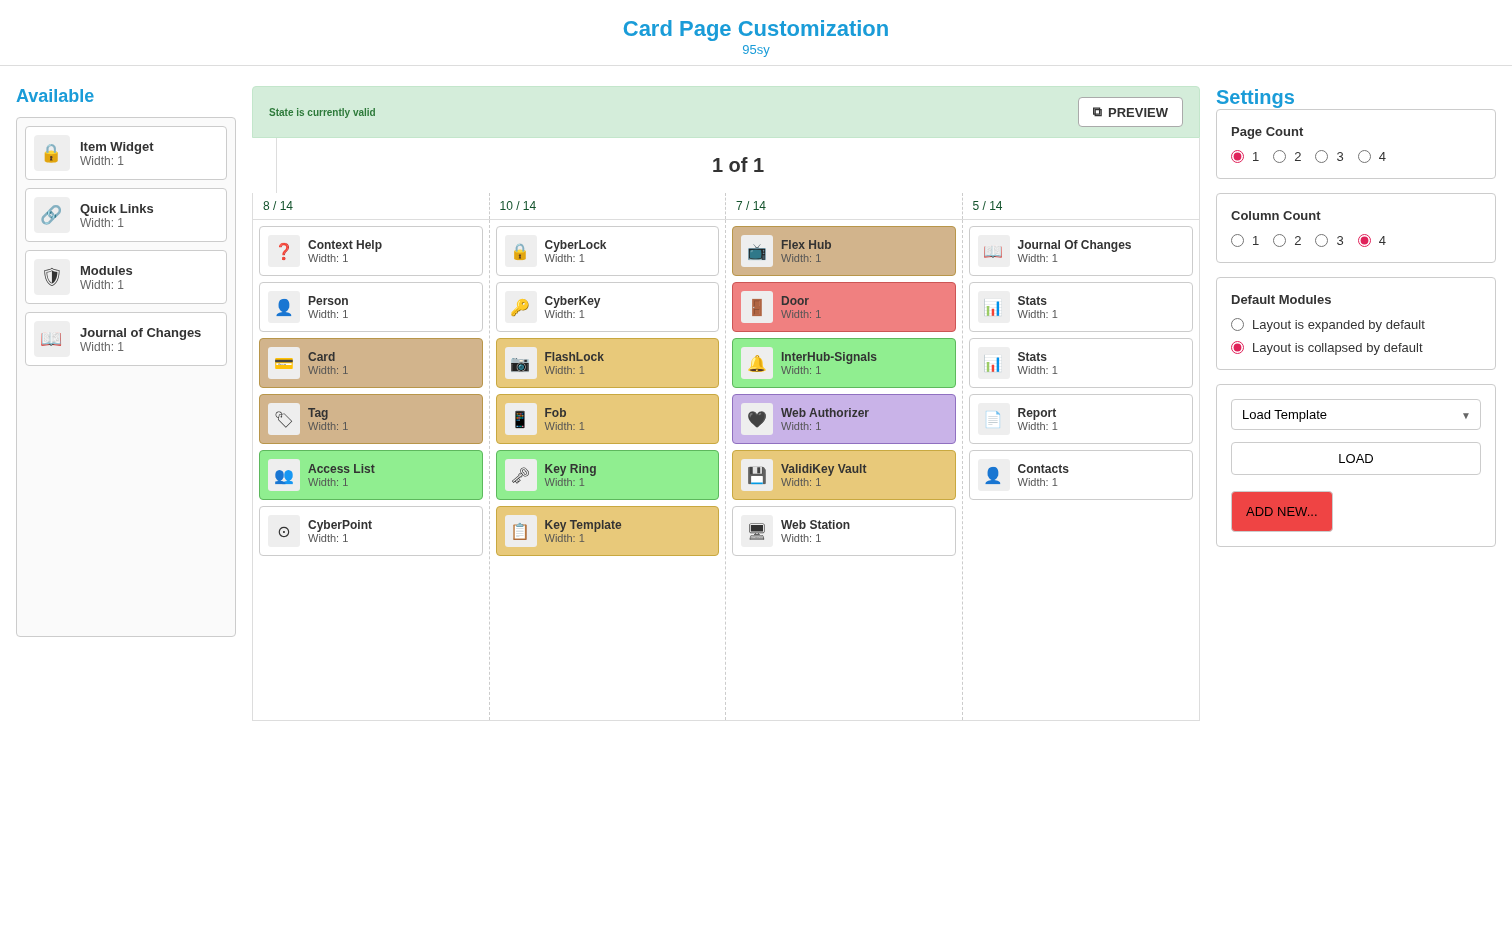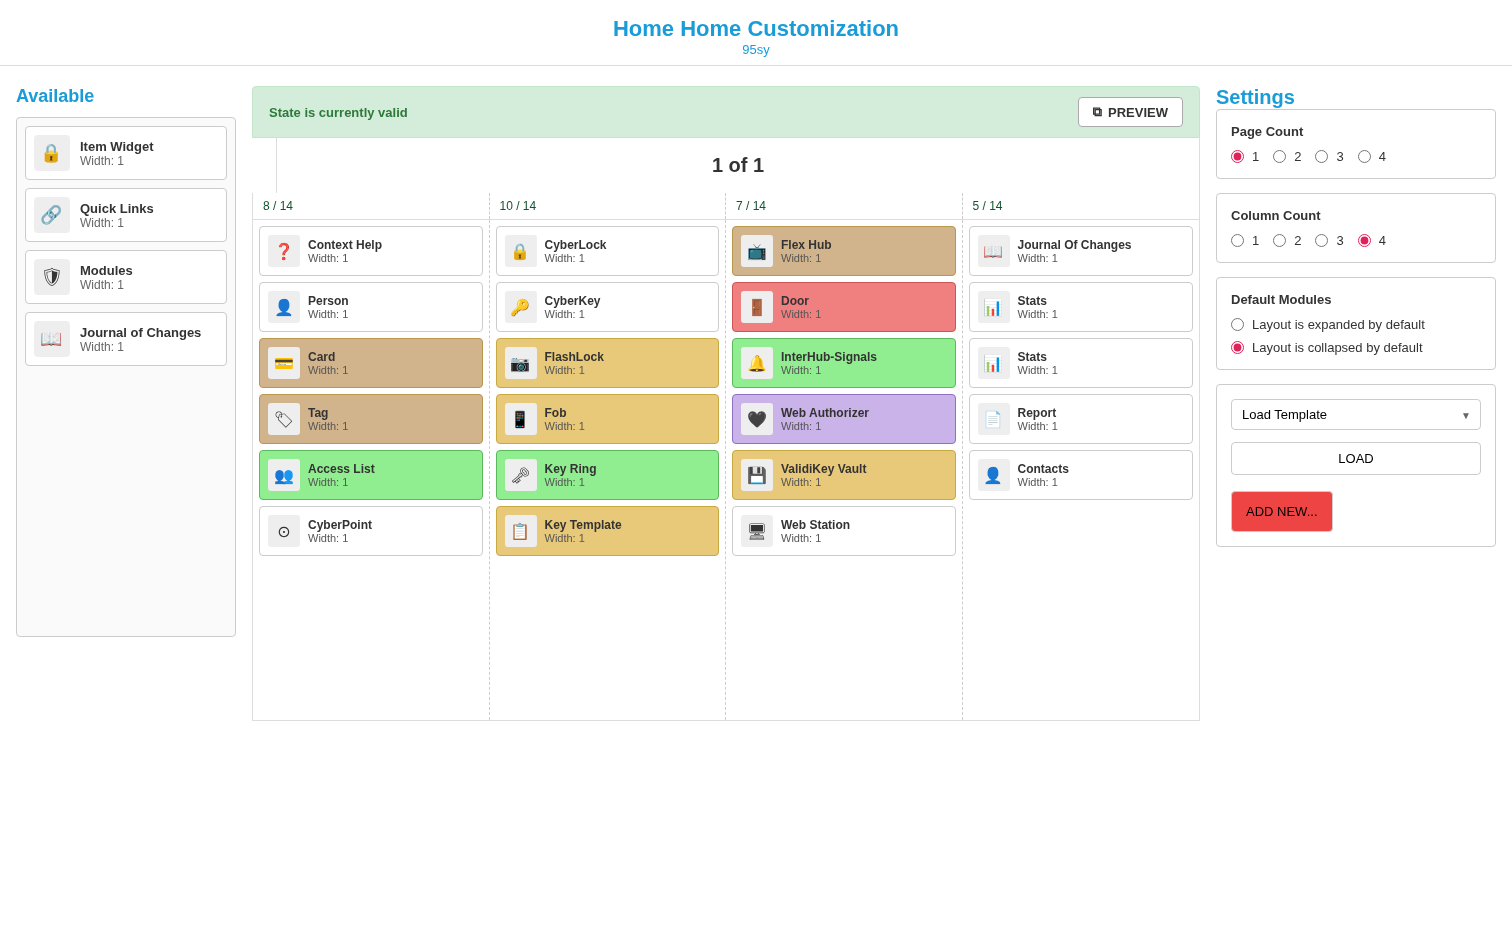--- a/index.html
+++ b/index.html
@@ -17,21 +17,21 @@
     .available-list { border: 1px solid #ccc; border-radius: 4px; padding: 8px; height: 520px; overflow-y: auto; background: #fafafa; }
     .avail-item { display: flex; align-items: center; gap: 10px; border: 1px solid #ccc; border-radius: 4px; padding: 8px; margin-bottom: 8px; background: #fff; cursor: grab; }
     .avail-icon { width: 36px; height: 36px; background: #eee; border-radius: 4px; display: flex; align-items: center; justify-content: center; font-size: 18px; flex-shrink: 0; }
     .avail-text { font-size: 12px; }
     .avail-text strong { font-size: 13px; display: block; }
     .avail-text em { color: #666; font-style: normal; }
 
     
     .grid-panel { flex: 1; }
     .status-bar { background: #d4edda; border: 1px solid #c3e6cb; border-radius: 4px 4px 0 0; padding: 10px 16px; display: flex; align-items: center; justify-content: space-between; }
-    .status-text { color: #2d7a3a; font-weight: bold; font-size: 13px; }
+    .status-text { color: #2d7a3a; font-weight: bold; font-size: 10px; }
     .preview-btn { display: flex; align-items: center; gap: 6px; padding: 6px 14px; border: 1px solid #aaa; border-radius: 4px; background: #fff; cursor: pointer; font-size: 13px; font-weight: bold; color: #333; }
     .page-indicator { text-align: center; font-size: 20px; font-weight: bold; padding: 16px 0; background: #fff; border-left: 1px solid #ddd; border-right: 1px solid #ddd; margin-left: 24px; }
     .grid-container { border: 1px solid #ddd; border-top: none; overflow: hidden; }
     .col-headers { display: grid; grid-template-columns: 1fr 1fr 1fr 1fr; background: #fff; border-bottom: 1px solid #ddd; }
     .col-header { padding: 6px 10px; font-size: 12px; color: #14532d; border-right: 1px dashed #ccc; }
     .col-header:last-child { border-right: none; }
     .grid-columns { display: grid; grid-template-columns: 1fr 1fr 1fr 1fr; }
     .grid-col { border-right: 1px dashed #ccc; padding: 6px; display: flex; flex-direction: column; gap: 6px; min-height: 500px; }
     .grid-col:last-child { border-right: none; }
 
@@ -62,21 +62,21 @@
     .btn-load { width: 100%; padding: 8px; border: 1px solid #ccc; border-radius: 4px; background: #fff; font-size: 13px; cursor: pointer; margin-bottom: 16px; font-weight: normal; }
     .btn-add-new { padding: 12px 14px; border: 1px solid #ccc; border-radius: 4px; background: #ef4444; font-size: 13px; cursor: pointer; }
 
     .page-count-radios { display: flex; align-items: center; gap: 14px; }
     .col-count-radios { display: flex; align-items: center; gap: 14px; }
   </style>
 </head>
 <body>
 
 <div class="page-header">
-  <div class="page-title">Home Home Customization</div>
+  <div class="page-title">Card Page Customization</div>
   <div class="page-subtitle">95sy</div>
 </div>
 
 <div class="main-layout">
 
   <div class="available-panel">
     <h2>Available</h2>
     <div class="available-list">
 
     <div class="avail-item">

